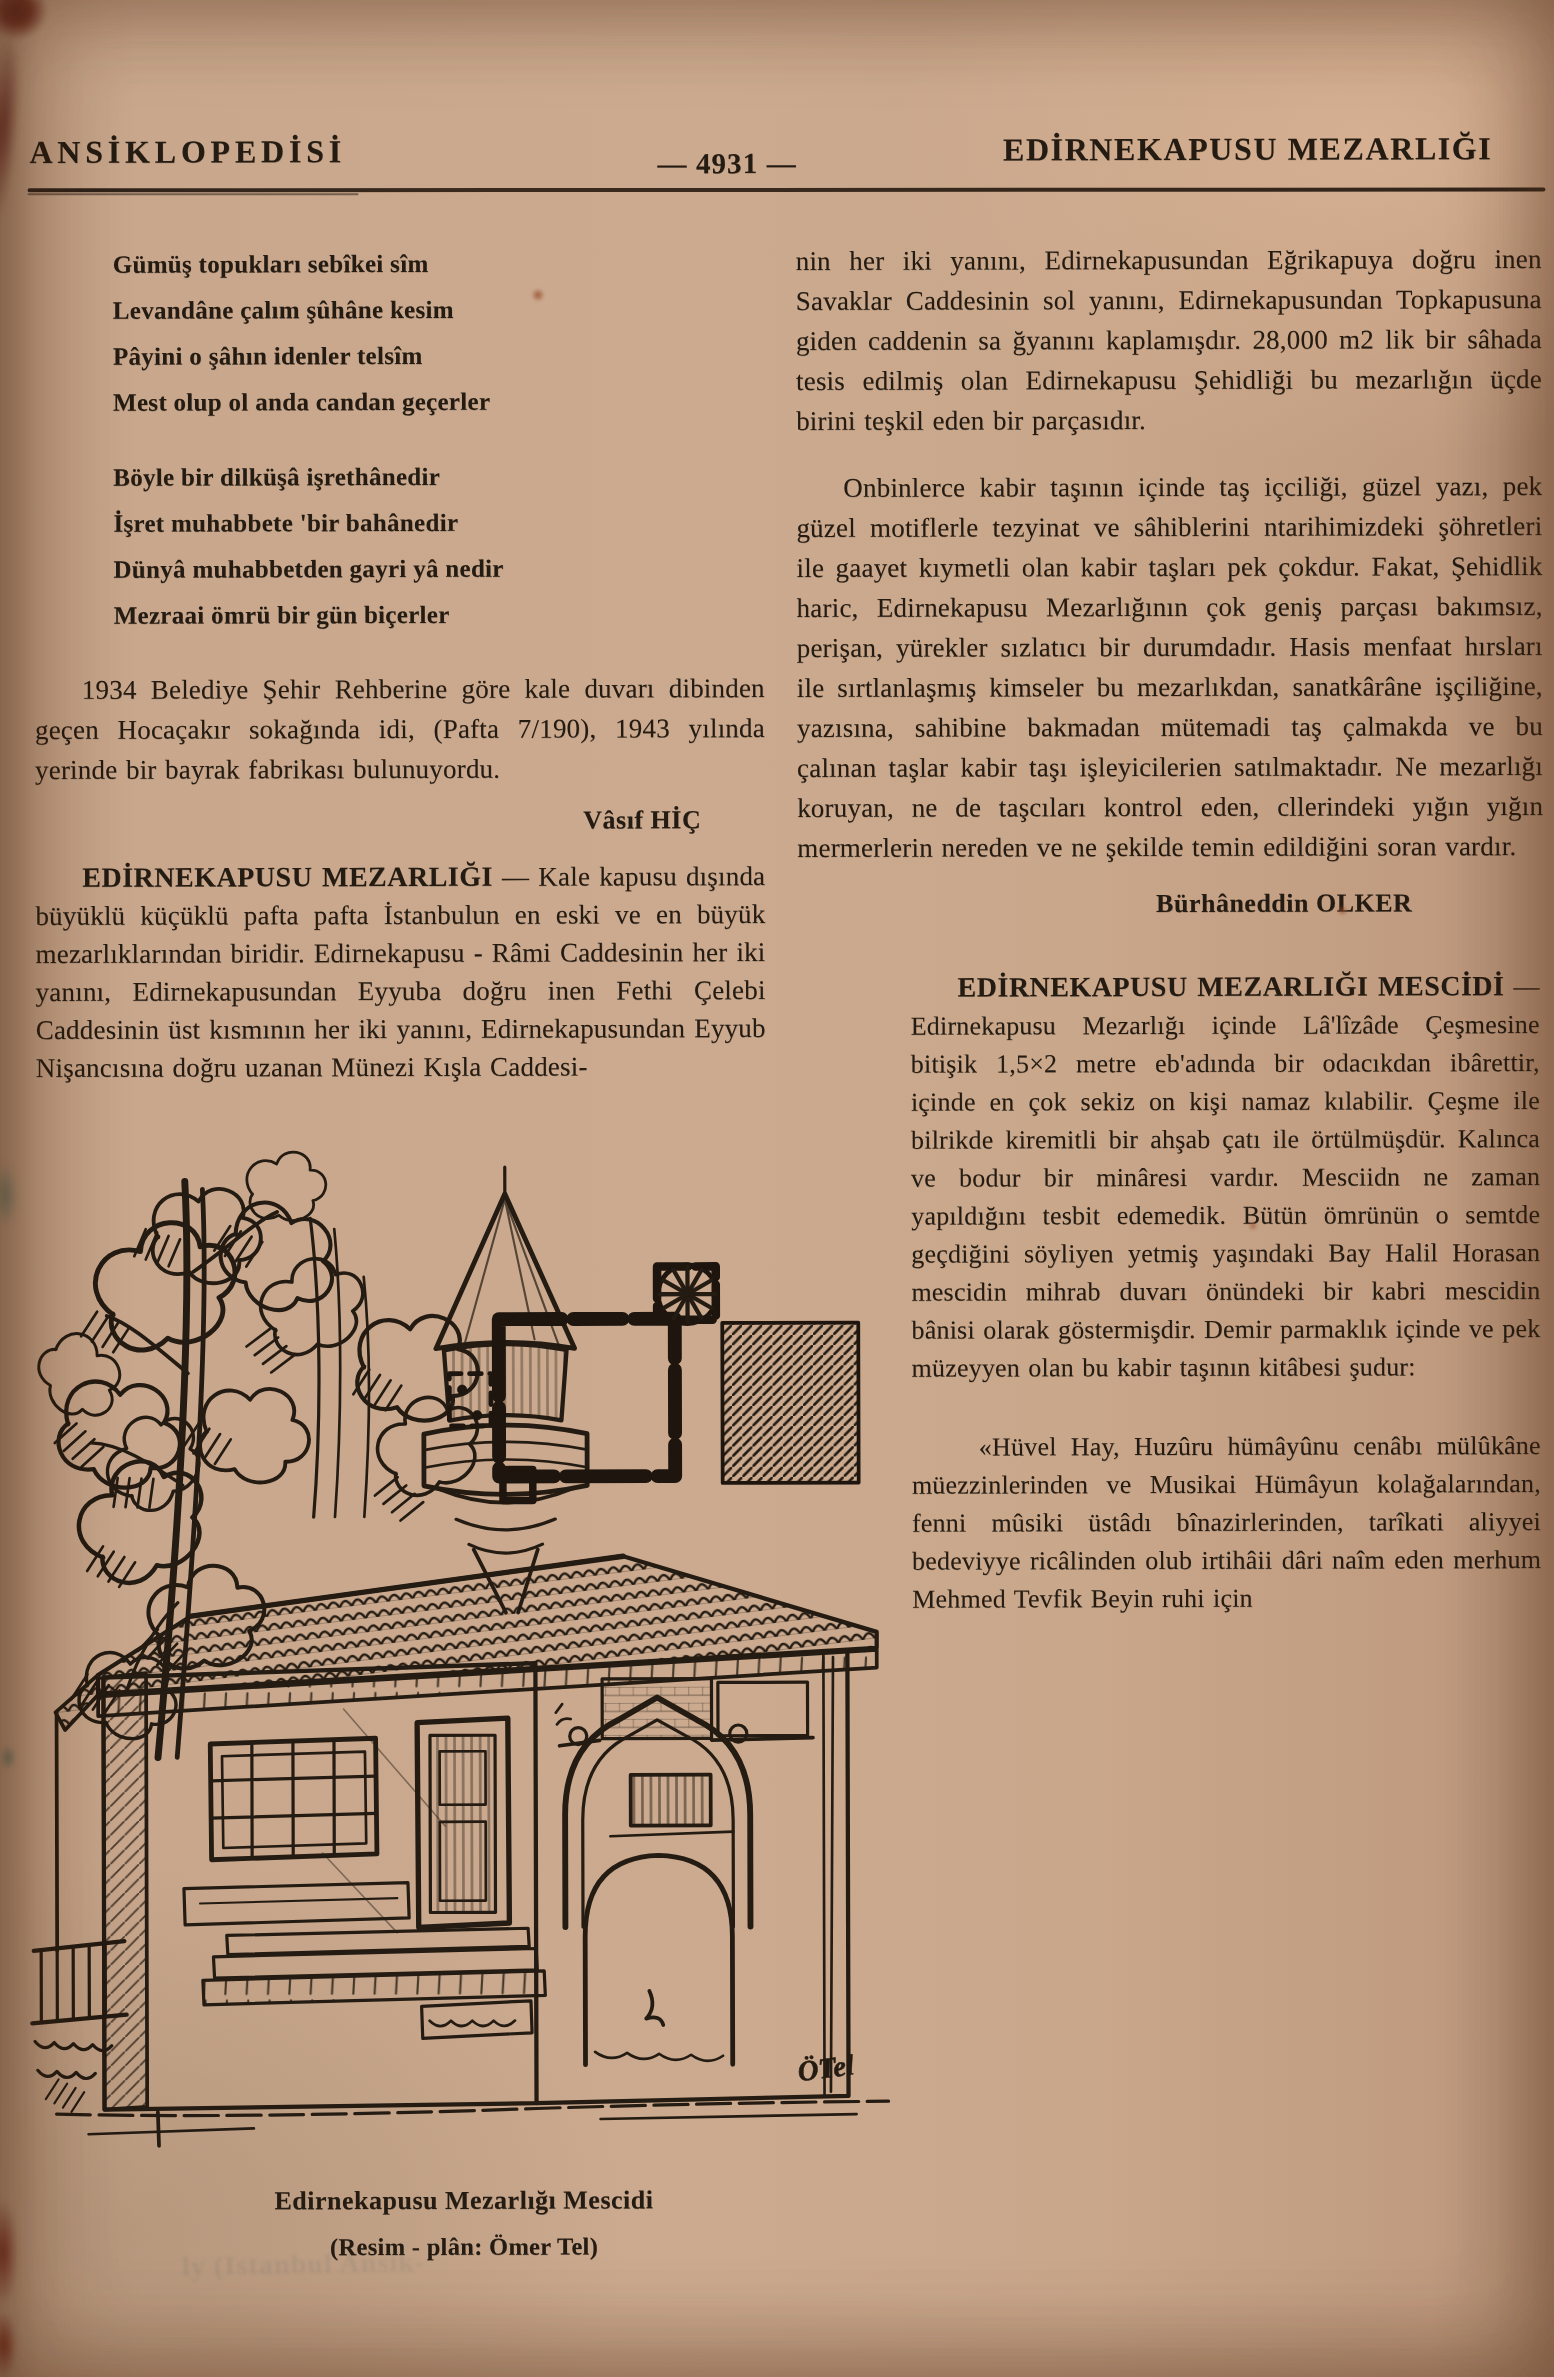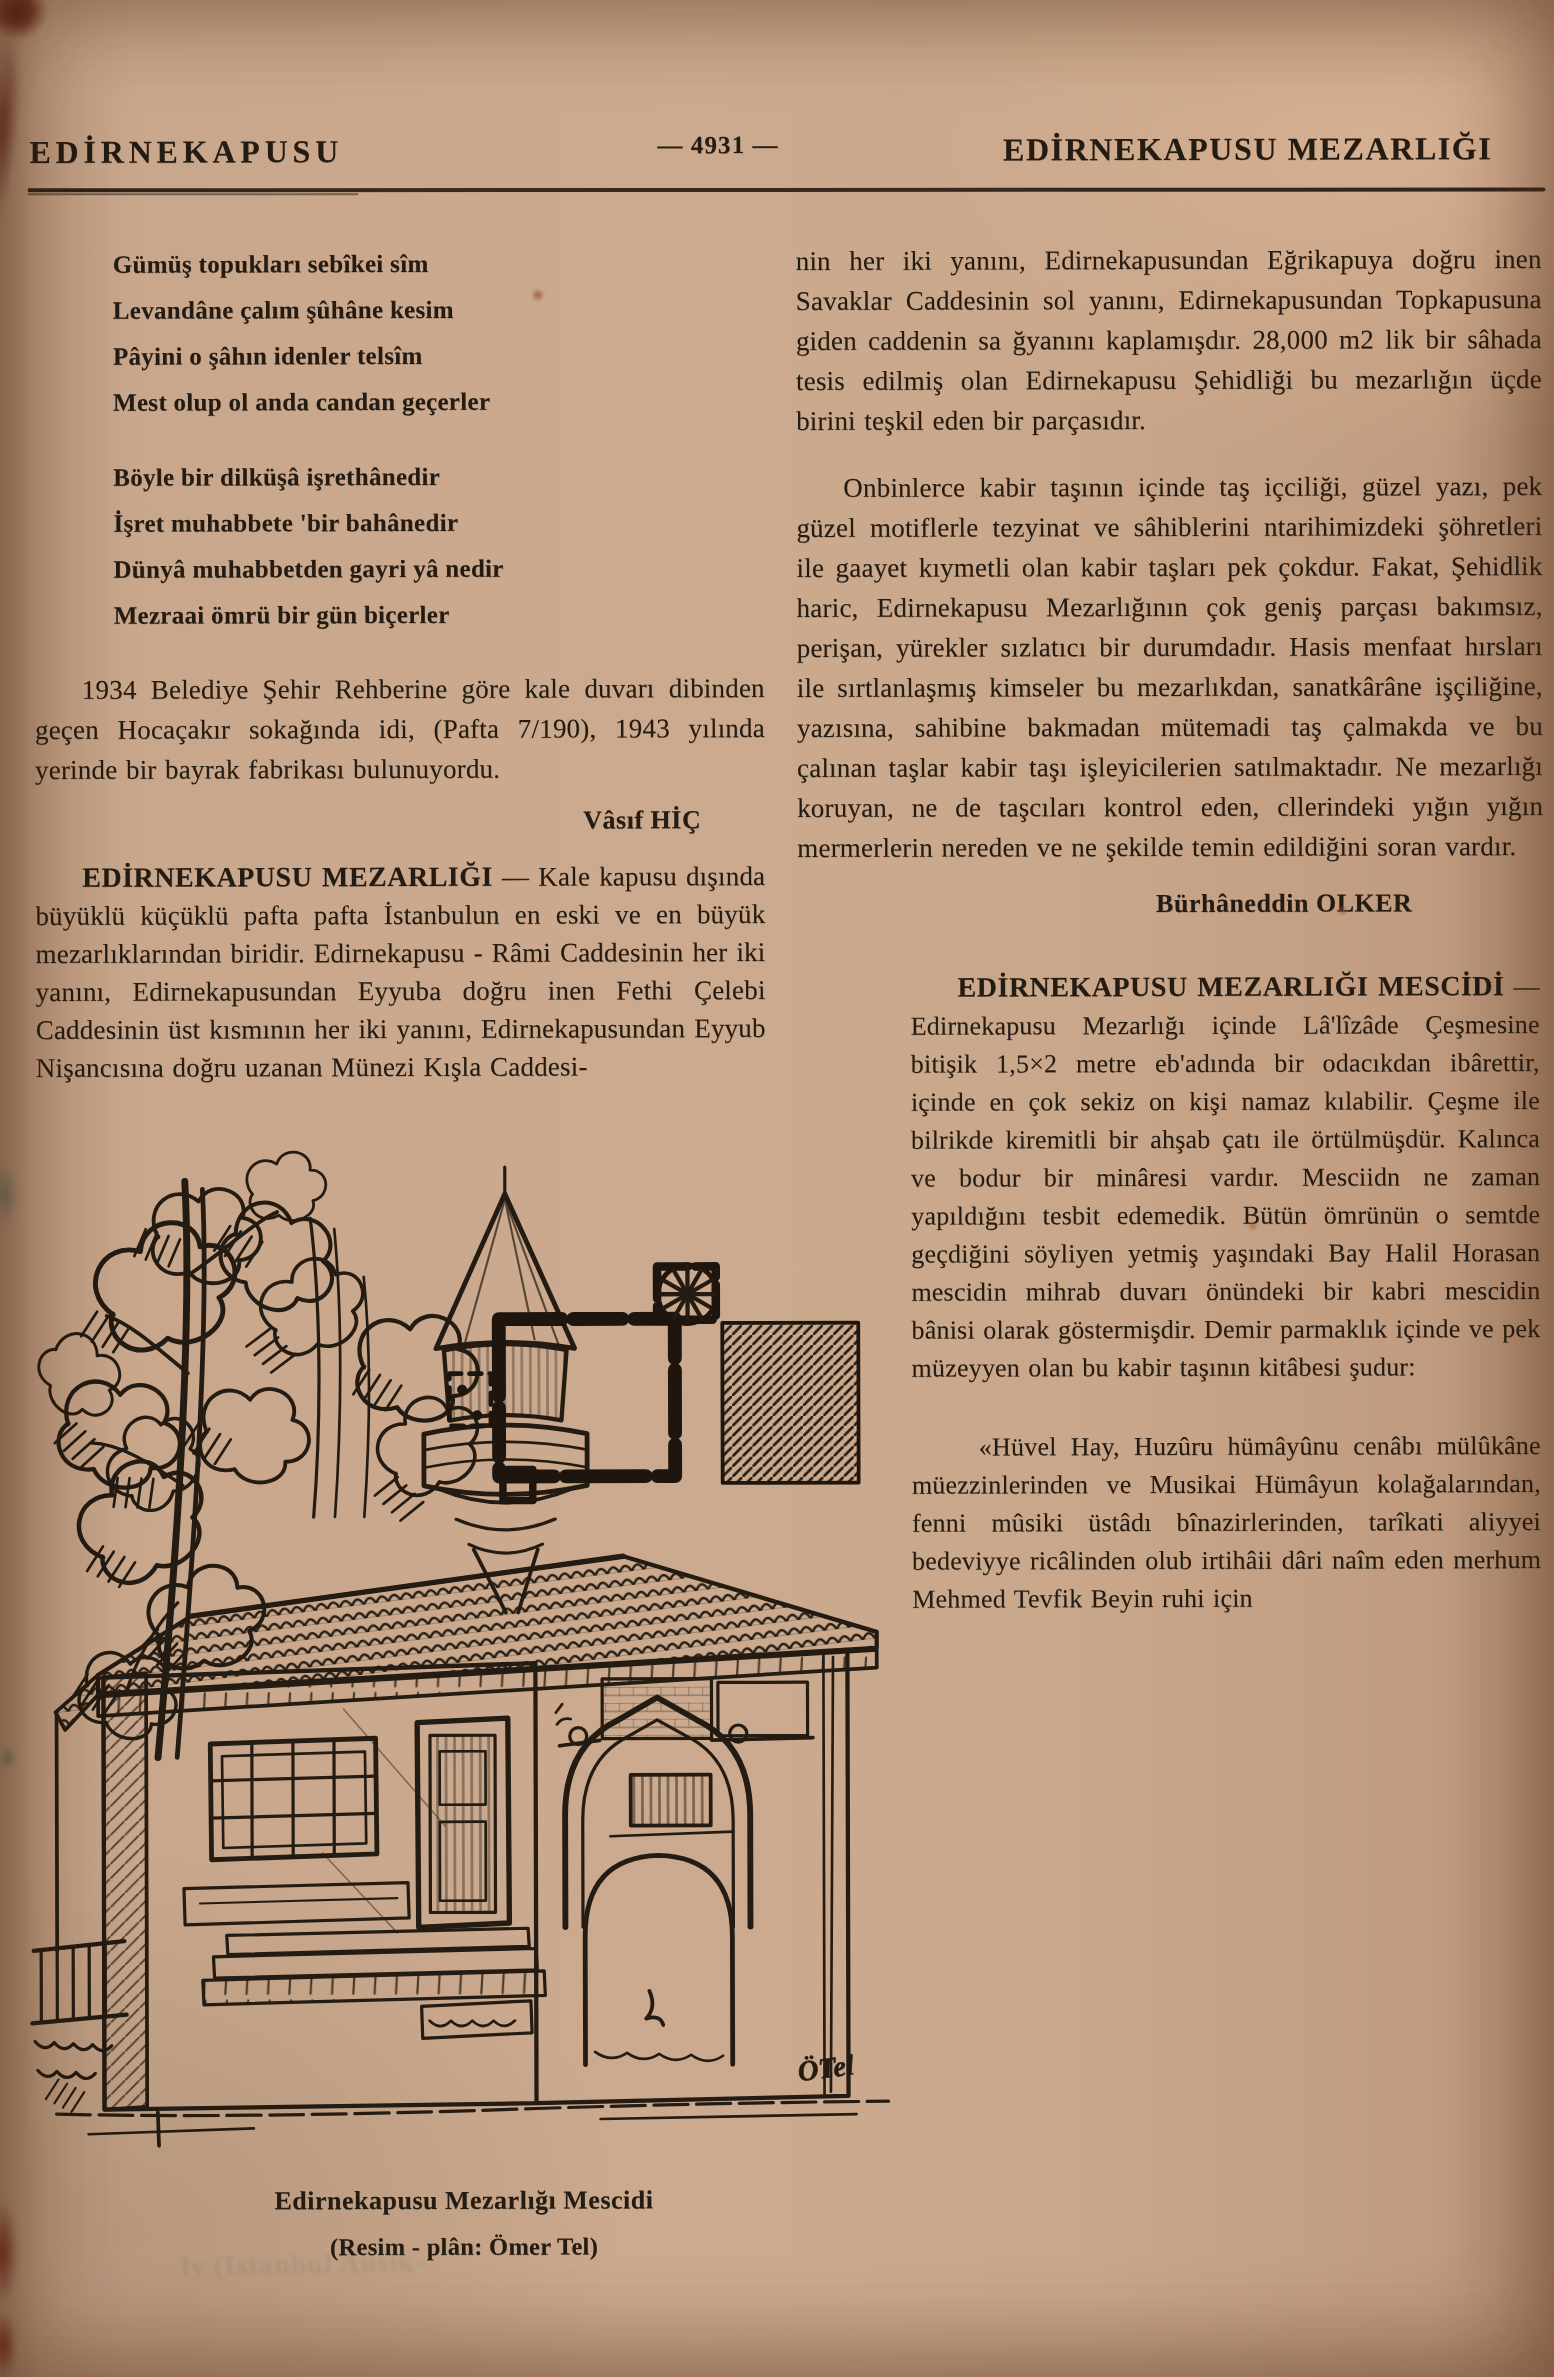--- a/index.html
+++ b/index.html
@@ -20,21 +20,21 @@
                 inset -27px 0 75px rgba(104,62,38,.16),
                 inset 0 -37px 85px rgba(86,52,30,.18),
                 inset 0 27px 64px rgba(120,76,48,.12);
   }
   .content{position:absolute; inset:0; transform:rotate(-0.15deg); transform-origin:50% 0;}
   .ink-text{ text-shadow:0.3px 0.5px 0 rgba(44,30,18,.32); }
 
   
   .running-head{position:absolute; top:128px; left:0; right:0; height:48px; font-weight:700;}
   .rh-left{position:absolute; left:29px; top:4.3px; font-size:32px; letter-spacing:4.8px;}
-  .rh-center{position:absolute; left:657px; top:3px; font-size:25px; letter-spacing:1.1px;text-align:center;}
+  .rh-center{position:absolute; left:657px; top:19px; font-size:29px; letter-spacing:1.1px;text-align:center;}
   .rh-right{position:absolute; right:63px; top:4.3px; font-size:32px; letter-spacing:1.6px;}
   .head-rule{position:absolute; left:27px; top:188px; width:1518px; height:4.3px;
     background:linear-gradient(90deg,#2e2118 0%,#3a2a1e 30%,#33251b 100%);
     border-radius:2.1px; transform:rotate(0.12deg);}
   .head-rule::after{content:""; position:absolute; left:0; top:5.3px; width:331px; height:1.6px;
     background:rgba(46,33,24,.55); border-radius:1.1px;}
 
   
   .col-left{position:absolute; left:33px; top:240px; width:730px;}
   .col-right{position:absolute; left:795px; top:241px; width:746px;}
@@ -96,21 +96,21 @@
   .ghost{position:absolute; color:rgba(92,104,96,.16); font-weight:700; filter:blur(1.6px);
     pointer-events:none; font-size:28px; letter-spacing:1.1px;}
 </style>
 </head>
 <body>
 
 <div class="page">
   <div class="content">
 
     <div class="running-head ink-text">
-      <span class="rh-left">EDİRNEKAPUSU</span>
+      <span class="rh-left">ANSİKLOPEDİSİ</span>
       <span class="rh-center">— 4931 —</span>
       <span class="rh-right">EDİRNEKAPUSU MEZARLIĞI</span>
     </div>
     <div class="head-rule"></div>
 
     <div class="col-left ink-text">
       <div class="poem">
         <div class="stanza-1">
 
         <div class="poem-line">Gümüş topukları sebîkei sîm</div>

